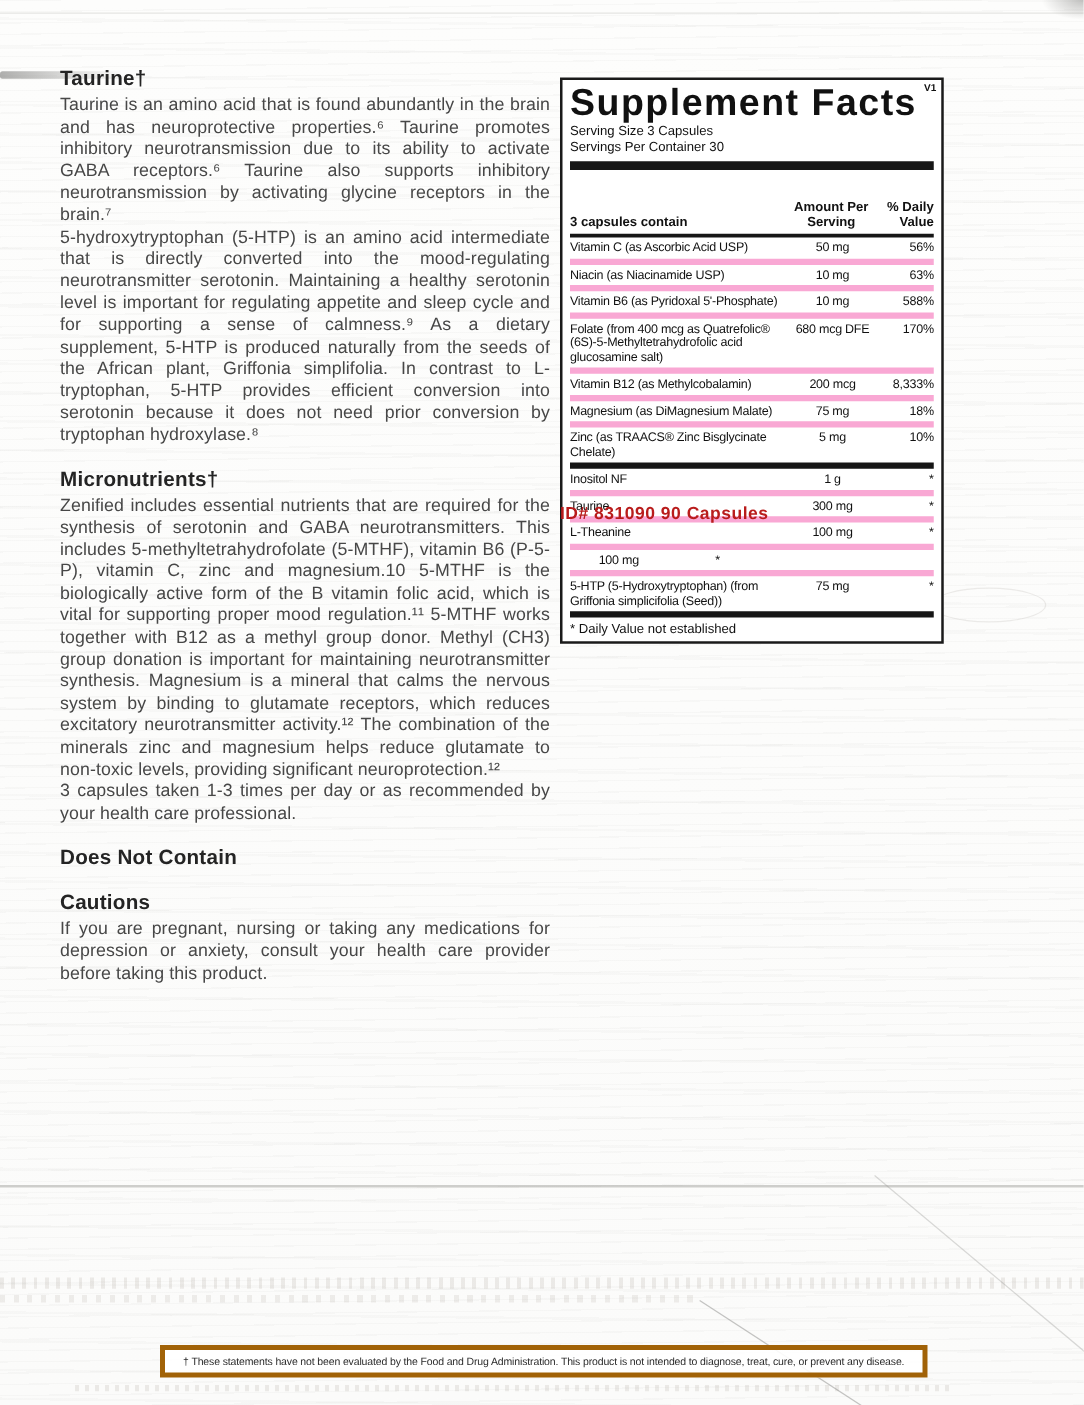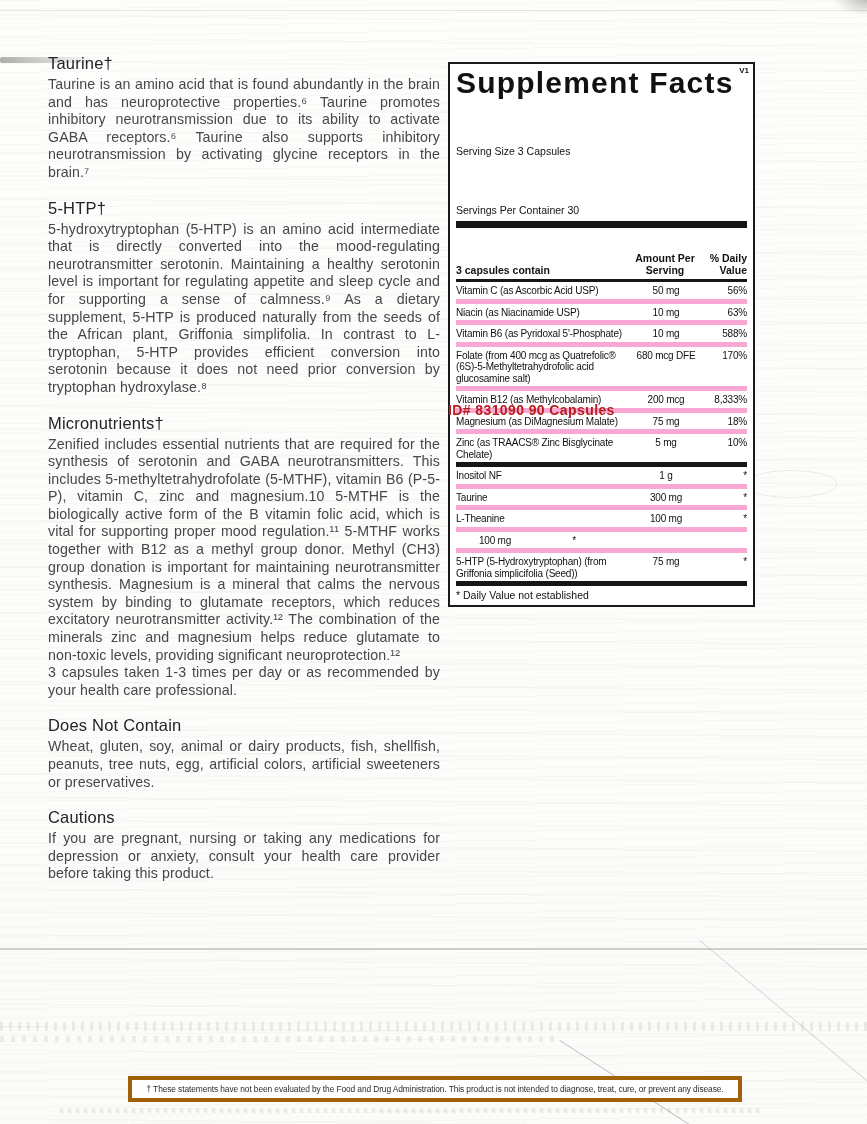--- a/index.html
+++ b/index.html
@@ -20,34 +20,34 @@
   .streak-b{right:0;top:0;width:34px;height:16px;background:radial-gradient(ellipse at top right,rgba(120,120,118,0.45),transparent 70%);}
   .grain1{left:0;top:1022px;width:867px;height:9px;background:repeating-linear-gradient(90deg,rgba(150,140,128,0.20) 0 3px,transparent 3px 9px);opacity:.8;}
   .grain2{left:0;top:1036px;width:560px;height:6px;background:repeating-linear-gradient(90deg,rgba(150,140,128,0.14) 0 4px,transparent 4px 11px);}
   .grain3{left:60px;top:1108px;width:700px;height:5px;background:repeating-linear-gradient(90deg,rgba(150,140,128,0.16) 0 3px,transparent 3px 8px);}
   .scratch1{left:560px;top:1040px;width:420px;height:1px;background:rgba(140,140,137,0.5);transform:rotate(33deg);transform-origin:left top;}
   .scratch2{left:700px;top:940px;width:300px;height:1px;background:rgba(150,150,147,0.35);transform:rotate(40deg);transform-origin:left top;}
   .knot{left:745px;top:470px;width:90px;height:26px;border-radius:50%;border:1px solid rgba(160,155,148,0.18);}
   
   .left-col{position:absolute;left:48px;top:54px;width:392px;color:#474747;}
   .sec h2{
-    font-size:16.5px;font-weight:normal;color:#242424;margin:17px 0 3px 0;letter-spacing:.2px;
+    font-size:16.5px;font-weight:bold;color:#242424;margin:17px 0 3px 0;letter-spacing:.2px;
   }
   .sec:first-child h2{margin-top:0;}
   .sec p{
     margin:0;font-size:14.2px;line-height:17.6px;text-align:justify;letter-spacing:.1px;
   }
   
   .sfb{
     position:absolute;left:448px;top:62px;width:307px;box-sizing:border-box;
     background:#ffffff;border:2px solid #1a1a1a;padding:2px 6px 4px 6px;color:#111;
   }
   .sf-title{font-size:30px;font-weight:bold;letter-spacing:1.2px;line-height:33px;white-space:nowrap;}
   .sf-version{position:absolute;top:2px;right:4px;font-size:8px;font-weight:bold;}
-  .sf-serving{font-size:10.5px;line-height:13px;margin-top:46px;}
+  .sf-serving{font-size:10.5px;line-height:13px;}
   .bar-thick{height:7px;background:#161616;margin-top:4px;}
   .bar-mid{height:3px;background:#161616;}
   .bar-sep{height:5px;background:#161616;}
   .sf-head{display:flex;align-items:flex-end;font-weight:bold;font-size:10.5px;line-height:11.5px;padding:4px 0 3px 0;}
   .sf-head .c1{flex:1;}
   .sf-head .c2{width:80px;text-align:center;}
   .sf-head .c3{width:42px;text-align:right;margin-top:21px;}
   .sf-row{display:flex;font-size:10px;line-height:11.5px;padding:3px 0 2px 0;border-top:5px solid #f9a8d4;letter-spacing:-0.2px;}
   .sf-row.first{border-top:none;}
   .sf-row .name{flex:1;padding-right:3px;}
@@ -78,33 +78,31 @@
   <div class="tex scratch1"></div>
   <div class="tex scratch2"></div>
 </div>
 
 <div class="left-col">
   <div class="sec">
     <h2>Taurine†</h2>
     <p>Taurine is an amino acid that is found abundantly in the brain and has neuroprotective properties.⁶ Taurine promotes inhibitory neurotransmission due to its ability to activate GABA receptors.⁶ Taurine also supports inhibitory neurotransmission by activating glycine receptors in the brain.⁷</p>
   </div>
   <div class="sec">
-    <h2>5-HTP†</h2>
     <p>5-hydroxytryptophan (5-HTP) is an amino acid intermediate that is directly converted into the mood-regulating neurotransmitter serotonin. Maintaining a healthy serotonin level is important for regulating appetite and sleep cycle and for supporting a sense of calmness.⁹ As a dietary supplement, 5-HTP is produced naturally from the seeds of the African plant, Griffonia simplifolia. In contrast to L-tryptophan, 5-HTP provides efficient conversion into serotonin because it does not need prior conversion by tryptophan hydroxylase.⁸</p>
   </div>
   <div class="sec">
     <h2>Micronutrients†</h2>
     <p>Zenified includes essential nutrients that are required for the synthesis of serotonin and GABA neurotransmitters. This includes 5-methyltetrahydrofolate (5-MTHF), vitamin B6 (P-5-P), vitamin C, zinc and magnesium.10 5-MTHF is the biologically active form of the B vitamin folic acid, which is vital for supporting proper mood regulation.¹¹ 5-MTHF works together with B12 as a methyl group donor. Methyl (CH3) group donation is important for maintaining neurotransmitter synthesis. Magnesium is a mineral that calms the nervous system by binding to glutamate receptors, which reduces excitatory neurotransmitter activity.¹² The combination of the minerals zinc and magnesium helps reduce glutamate to non-toxic levels, providing significant neuroprotection.¹²</p>
   </div>
   <div class="sec">
     <p>3 capsules taken 1-3 times per day or as recommended by your health care professional.</p>
   </div>
   <div class="sec">
     <h2>Does Not Contain</h2>
-    <p>Wheat, gluten, soy, animal or dairy products, fish, shellfish, peanuts, tree nuts, egg, artificial colors, artificial sweeteners or preservatives.</p>
   </div>
   <div class="sec">
     <h2>Cautions</h2>
     <p>If you are pregnant, nursing or taking any medications for depression or anxiety, consult your health care provider before taking this product.</p>
   </div>
 </div>
 
 <div class="sfb">
   <div class="sf-version">V1</div>
   <div class="sf-title">Supplement Facts</div>

